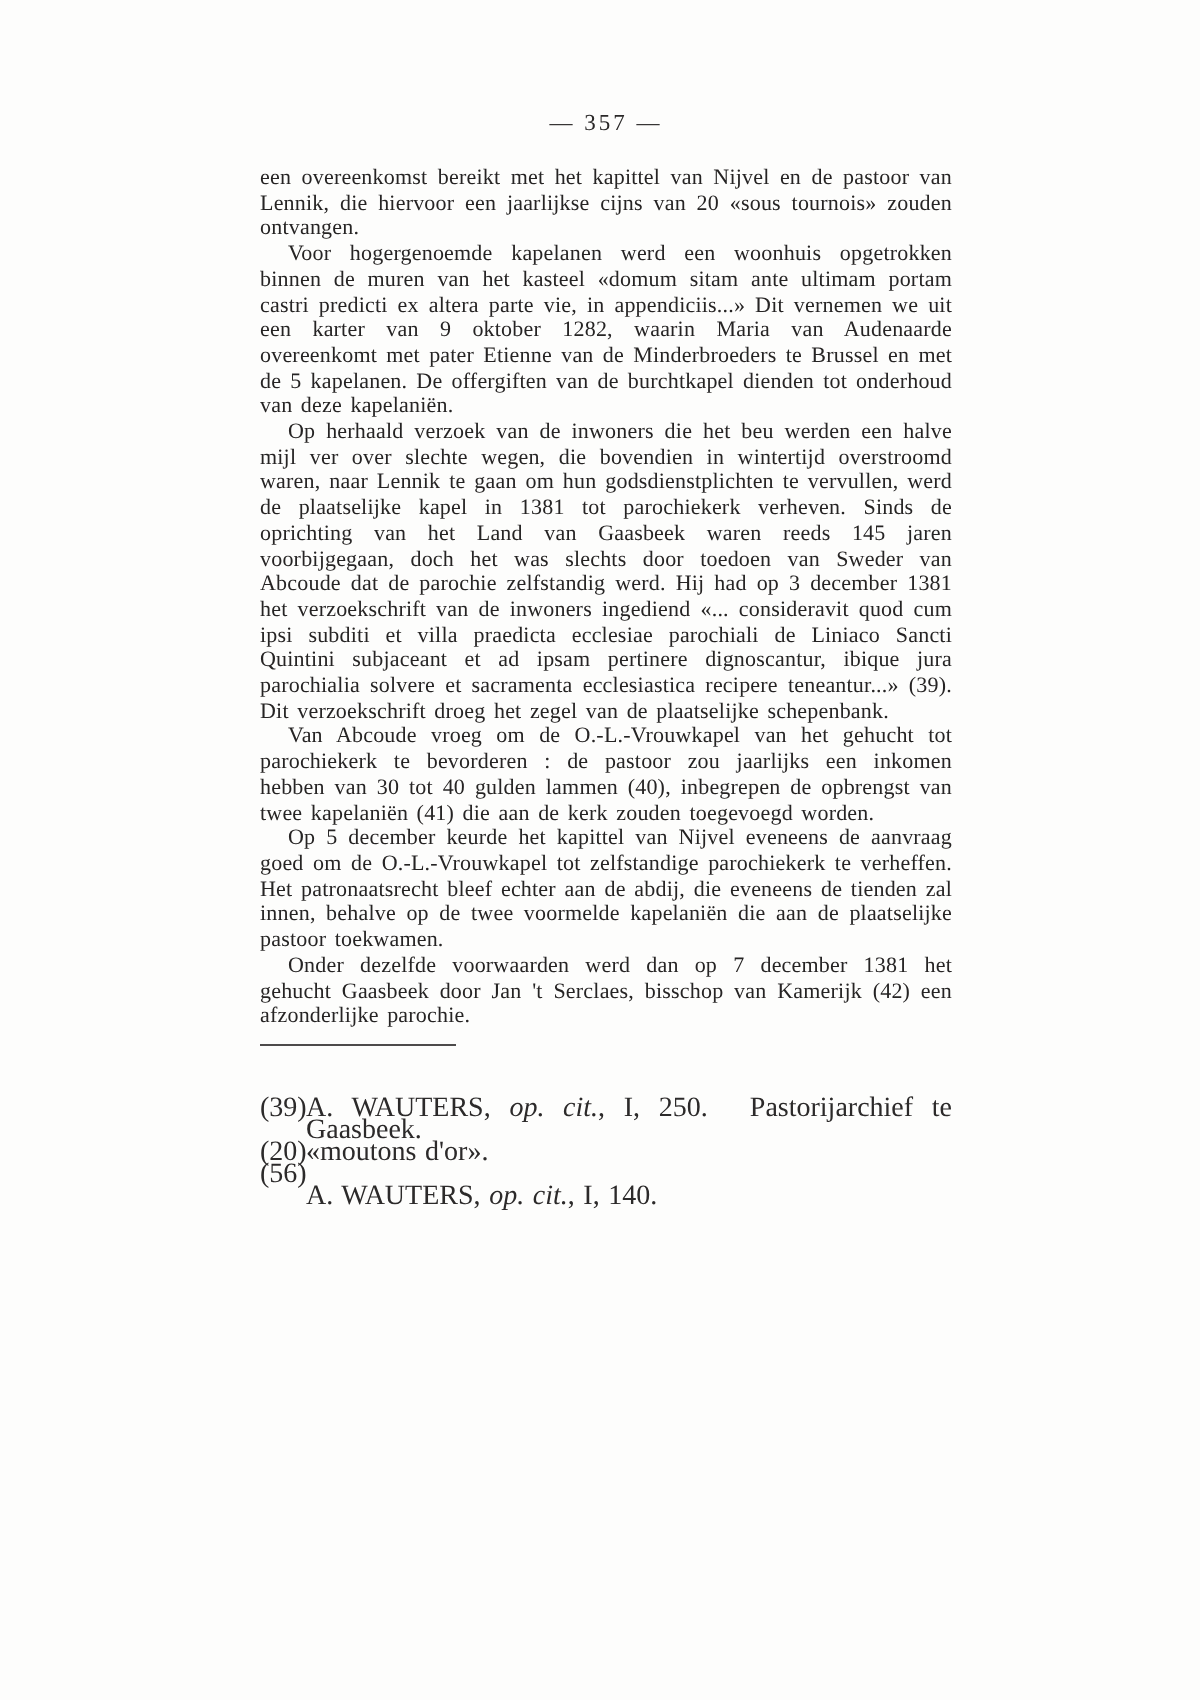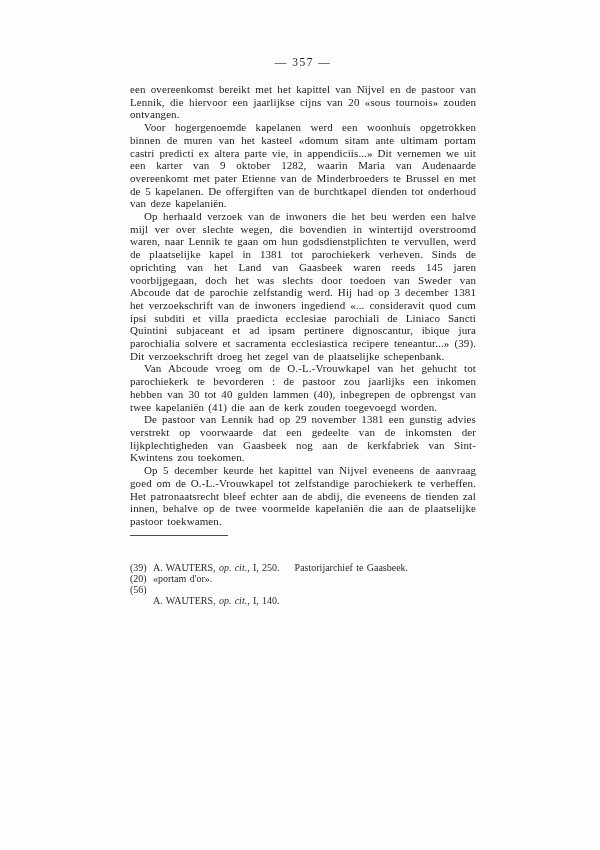--- a/index.html
+++ b/index.html
@@ -35,21 +35,21 @@
   .para { margin: 0; text-indent: 14px; font-family: Liberation Serif, serif; }
   .para.no-indent { text-indent: 0; }
   .fn-rule {
     width: 98px;
     height: 0;
     border-top: 1.3px solid #4d4b4b;
     margin-top: 7px;
   }
   .footnotes {
     margin-top: 26px;
-    font-size: 10px;
+    font-size: 14px;
     line-height: 11px;
     color: #2c2a2a;
   }
   .footnote { display: flex; }
   .fn-label { flex: 0 0 23px; width: 23px; }
   .fn-text { flex: 1; text-align: justify; word-spacing: 0.8px; }
   .fn-text i { }
 </style>
 </head>
 <body>
@@ -57,34 +57,34 @@
 <div class="page">
   <div class="content">
 
     <div class="page-number">— 357 —</div>
 
     <div class="body-text">
       <p class="para no-indent">een overeenkomst bereikt met het kapittel van Nijvel en de pastoor van Lennik, die hiervoor een jaarlijkse cijns van 20 «sous tournois» zouden ontvangen.</p>
       <p class="para">Voor hogergenoemde kapelanen werd een woonhuis opgetrokken binnen de muren van het kasteel «domum sitam ante ultimam portam castri predicti ex altera parte vie, in appendiciis...» Dit vernemen we uit een karter van 9 oktober 1282, waarin Maria van Audenaarde overeenkomt met pater Etienne van de Minderbroeders te Brussel en met de 5 kapelanen. De offergiften van de burchtkapel dienden tot onderhoud van deze kapelaniën.</p>
       <p class="para">Op herhaald verzoek van de inwoners die het beu werden een halve mijl ver over slechte wegen, die bovendien in wintertijd overstroomd waren, naar Lennik te gaan om hun godsdienstplichten te vervullen, werd de plaatselijke kapel in 1381 tot parochiekerk verheven. Sinds de oprichting van het Land van Gaasbeek waren reeds 145 jaren voorbijgegaan, doch het was slechts door toedoen van Sweder van Abcoude dat de parochie zelfstandig werd. Hij had op 3 december 1381 het verzoekschrift van de inwoners ingediend «... consideravit quod cum ipsi subditi et villa praedicta ecclesiae parochiali de Liniaco Sancti Quintini subjaceant et ad ipsam pertinere dignoscantur, ibique jura parochialia solvere et sacramenta ecclesiastica recipere teneantur...» (39). Dit verzoekschrift droeg het zegel van de plaatselijke schepenbank.</p>
       <p class="para">Van Abcoude vroeg om de O.-L.-Vrouwkapel van het gehucht tot parochiekerk te bevorderen : de pastoor zou jaarlijks een inkomen hebben van 30 tot 40 gulden lammen (40), inbegrepen de opbrengst van twee kapelaniën (41) die aan de kerk zouden toegevoegd worden.</p>
-      <p class="para">De pastoor van Lennik had op 29 november 1381 een gunstig advies verstrekt op voorwaarde dat een gedeelte van de inkomsten der lijkplechtigheden van Gaasbeek nog aan de kerkfabriek van Sint-Kwintens zou toekomen.</p>
       <p class="para">Op 5 december keurde het kapittel van Nijvel eveneens de aanvraag goed om de O.-L.-Vrouwkapel tot zelfstandige parochiekerk te verheffen. Het patronaatsrecht bleef echter aan de abdij, die eveneens de tienden zal innen, behalve op de twee voormelde kapelaniën die aan de plaatselijke pastoor toekwamen.</p>
+      <p class="para">Onder dezelfde voorwaarden werd dan op 7 december 1381 het gehucht Gaasbeek door Jan 't Serclaes, bisschop van Kamerijk (42) een afzonderlijke parochie.</p>
     </div>
 
     <div class="fn-rule"></div>
 
     <div class="footnotes">
       <div class="footnote">
         <span class="fn-label">(39)</span>
         <span class="fn-text"><span>A. WAUTERS, </span><i>op. cit.</i><span>, I, 250.  Pastorijarchief te Gaasbeek.</span></span>
       </div>
       <div class="footnote">
         <span class="fn-label">(20)</span>
-        <span class="fn-text"><span>«portam d'or».</span></span>
+        <span class="fn-text"><span>«moutons d'or».</span></span>
       </div>
       <div class="footnote">
         <span class="fn-label">(56)</span>
         <span class="fn-text"><br><span>A. WAUTERS, </span><i>op. cit.</i><span>, I, 140.</span></span>
       </div>
     </div>
 
   </div>
 </div>
 

